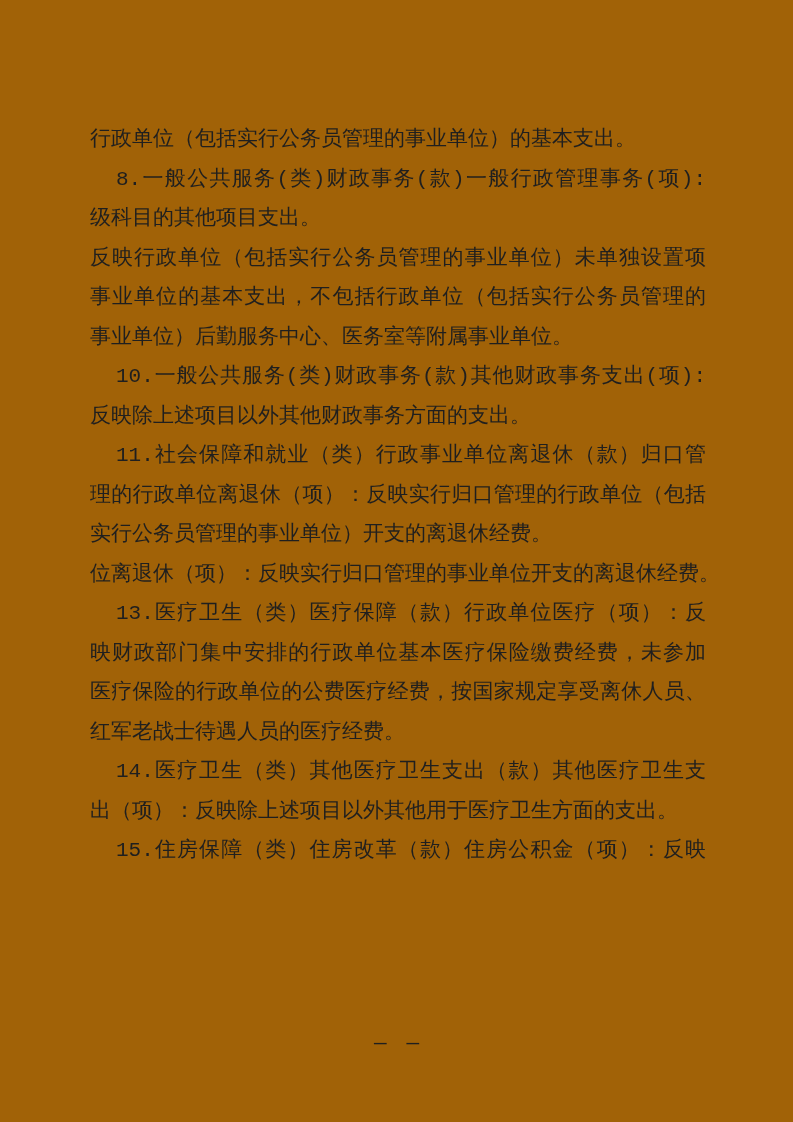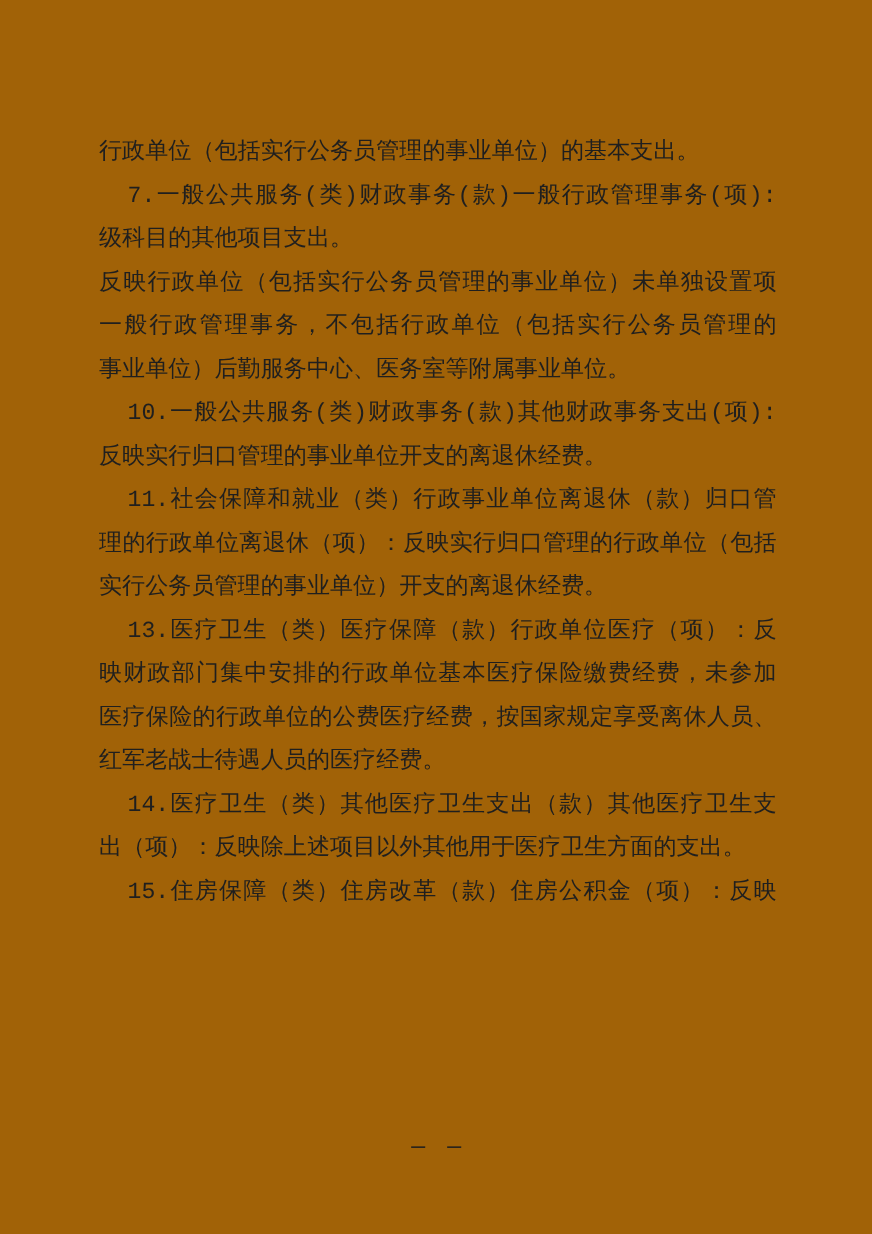--- a/index.html
+++ b/index.html
@@ -49,30 +49,31 @@
     color: #1f1f1f;
   }
 </style>
 </head>
 <body>
 
 <div class="page">
 
   <div class="doc-text">
     <div class="line">行政单位（包括实行公务员管理的事业单位）的基本支出。</div>
-    <div class="line fill indent">7.一般公共服务(类)财政事务(款)一般行政管理事务(项):</div>
+    <div class="line fill indent">8.一般公共服务(类)财政事务(款)一般行政管理事务(项):</div>
     <div class="line">级科目的其他项目支出。</div>
     <div class="line fill">反映行政单位（包括实行公务员管理的事业单位）未单独设置项</div>
-    <div class="line fill">一般行政管理事务，不包括行政单位（包括实行公务员管理的</div>
+    <div class="line fill">事业单位的基本支出，不包括行政单位（包括实行公务员管理的</div>
     <div class="line">事业单位）后勤服务中心、医务室等附属事业单位。</div>
     <div class="line fill indent">10.一般公共服务(类)财政事务(款)其他财政事务支出(项):</div>
-    <div class="line">反映实行归口管理的事业单位开支的离退休经费。</div>
+    <div class="line">反映除上述项目以外其他财政事务方面的支出。</div>
     <div class="line fill indent">11.社会保障和就业（类）行政事业单位离退休（款）归口管</div>
     <div class="line fill">理的行政单位离退休（项）：反映实行归口管理的行政单位（包括</div>
     <div class="line">实行公务员管理的事业单位）开支的离退休经费。</div>
+    <div class="line">位离退休（项）：反映实行归口管理的事业单位开支的离退休经费。</div>
     <div class="line fill indent">13.医疗卫生（类）医疗保障（款）行政单位医疗（项）：反</div>
     <div class="line fill">映财政部门集中安排的行政单位基本医疗保险缴费经费，未参加</div>
     <div class="line fill">医疗保险的行政单位的公费医疗经费，按国家规定享受离休人员、</div>
     <div class="line">红军老战士待遇人员的医疗经费。</div>
     <div class="line fill indent">14.医疗卫生（类）其他医疗卫生支出（款）其他医疗卫生支</div>
     <div class="line">出（项）：反映除上述项目以外其他用于医疗卫生方面的支出。</div>
     <div class="line fill indent">15.住房保障（类）住房改革（款）住房公积金（项）：反映</div>
   </div>
 
   <div class="page-footer">

